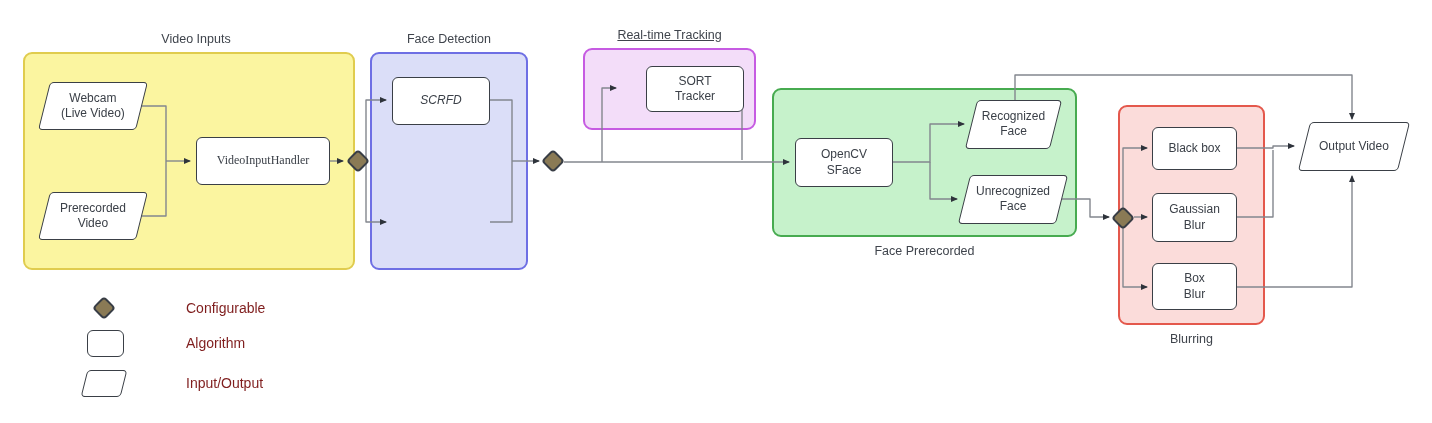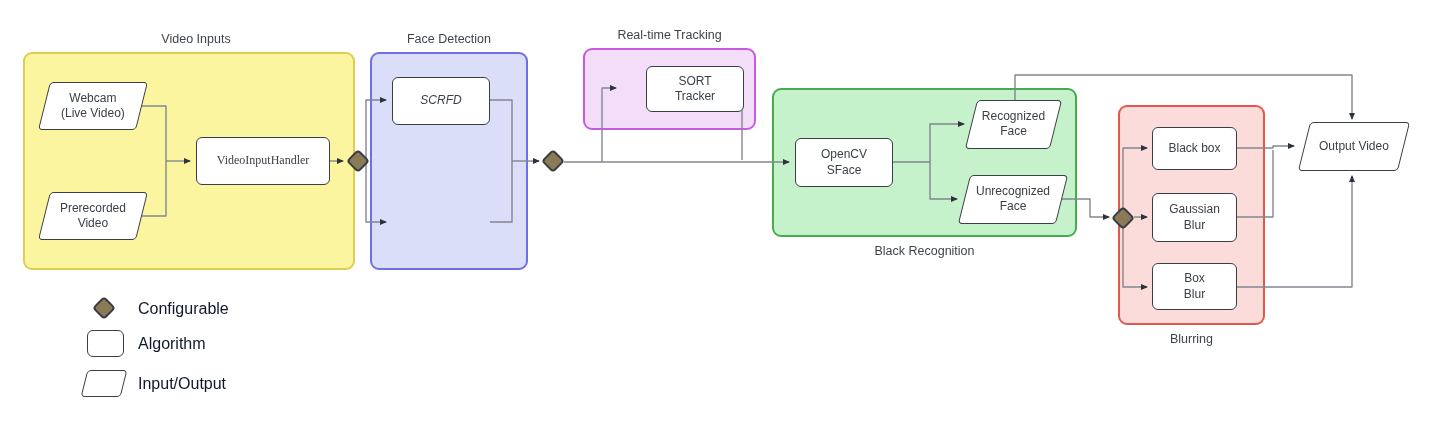--- a/index.html
+++ b/index.html
@@ -9,37 +9,37 @@
   .group-title{position:absolute;z-index:3;text-align:center;font-size:12.5px;color:#3f444c;height:16px;line-height:16px;}
   .edges-layer{position:absolute;left:0;top:0;z-index:2;pointer-events:none;}
   .edge{fill:none;stroke:#83878e;stroke-width:1.4;stroke-linejoin:round;}
   .cfg{fill:#8a7a55;stroke:#383d45;stroke-width:2;}
   .node{position:absolute;z-index:3;background:#ffffff;border:1.5px solid #3a3f46;border-radius:6px;
         display:flex;align-items:center;justify-content:center;box-sizing:border-box;
         font-size:12px;line-height:1.28;color:#3b4048;text-align:center;}
   .para{border-radius:4px;transform:skewX(-14deg);}
   .para-label{display:block;width:100%;transform:skewX(14deg);white-space:pre-line;}
   .node-label{display:block;width:100%;white-space:pre-line;}
-  .legend-label{position:absolute;z-index:3;font-size:16px;color:#0f172a;height:15px;line-height:15px;}
+  .legend-label{position:absolute;z-index:3;font-size:14px;color:#7f1d1d;height:15px;line-height:15px;margin-left:48px;}
 </style>
 </head>
 <body>
 
 <div class="canvas">
 
   <div class="group" style="left:23px;top:52px;width:332px;height:218px;background:#FBF5A0;border-color:#E0CC4E;"></div>
   <div class="group" style="left:370px;top:52px;width:158px;height:218px;background:#DBDEF8;border-color:#6E6FE4;"></div>
   <div class="group" style="left:583px;top:48px;width:173px;height:82px;background:#F3DDF9;border-color:#C65BE2;"></div>
   <div class="group" style="left:772px;top:88px;width:305px;height:149px;background:#C6F2CB;border-color:#47AB50;"></div>
   <div class="group" style="left:1118px;top:105px;width:147px;height:220px;background:#FBDCDA;border-color:#E4584C;"></div>
 
   <div class="group-title" style="left:30px;top:31px;width:332px;">Video Inputs</div>
   <div class="group-title" style="left:370px;top:31px;width:158px;">Face Detection</div>
-  <div class="group-title" style="left:583px;top:27px;width:173px;">Real-time Tracking</div>
-  <div class="group-title" style="left:772px;top:243px;width:305px;">Black Recognition</div>
+  <div class="group-title" style="left:583px;top:27px;width:173px;text-decoration:underline;">Real-time Tracking</div>
+  <div class="group-title" style="left:772px;top:243px;width:305px;">Face Prerecorded</div>
   <div class="group-title" style="left:1118px;top:331px;width:147px;">Blurring</div>
 
   <svg class="edges-layer" width="1432" height="423" viewBox="0 0 1432 423">
     <defs>
       <marker id="arr" markerWidth="9" markerHeight="8" refX="6" refY="3" orient="auto" markerUnits="userSpaceOnUse">
         <path d="M0,0 L7,3 L0,6 Z" fill="#2E333B"></path>
       </marker>
     </defs>
     <path class="edge" d="M142,106 H166 V161"></path>
     <path class="edge" d="M142,216 H166 V161"></path>

